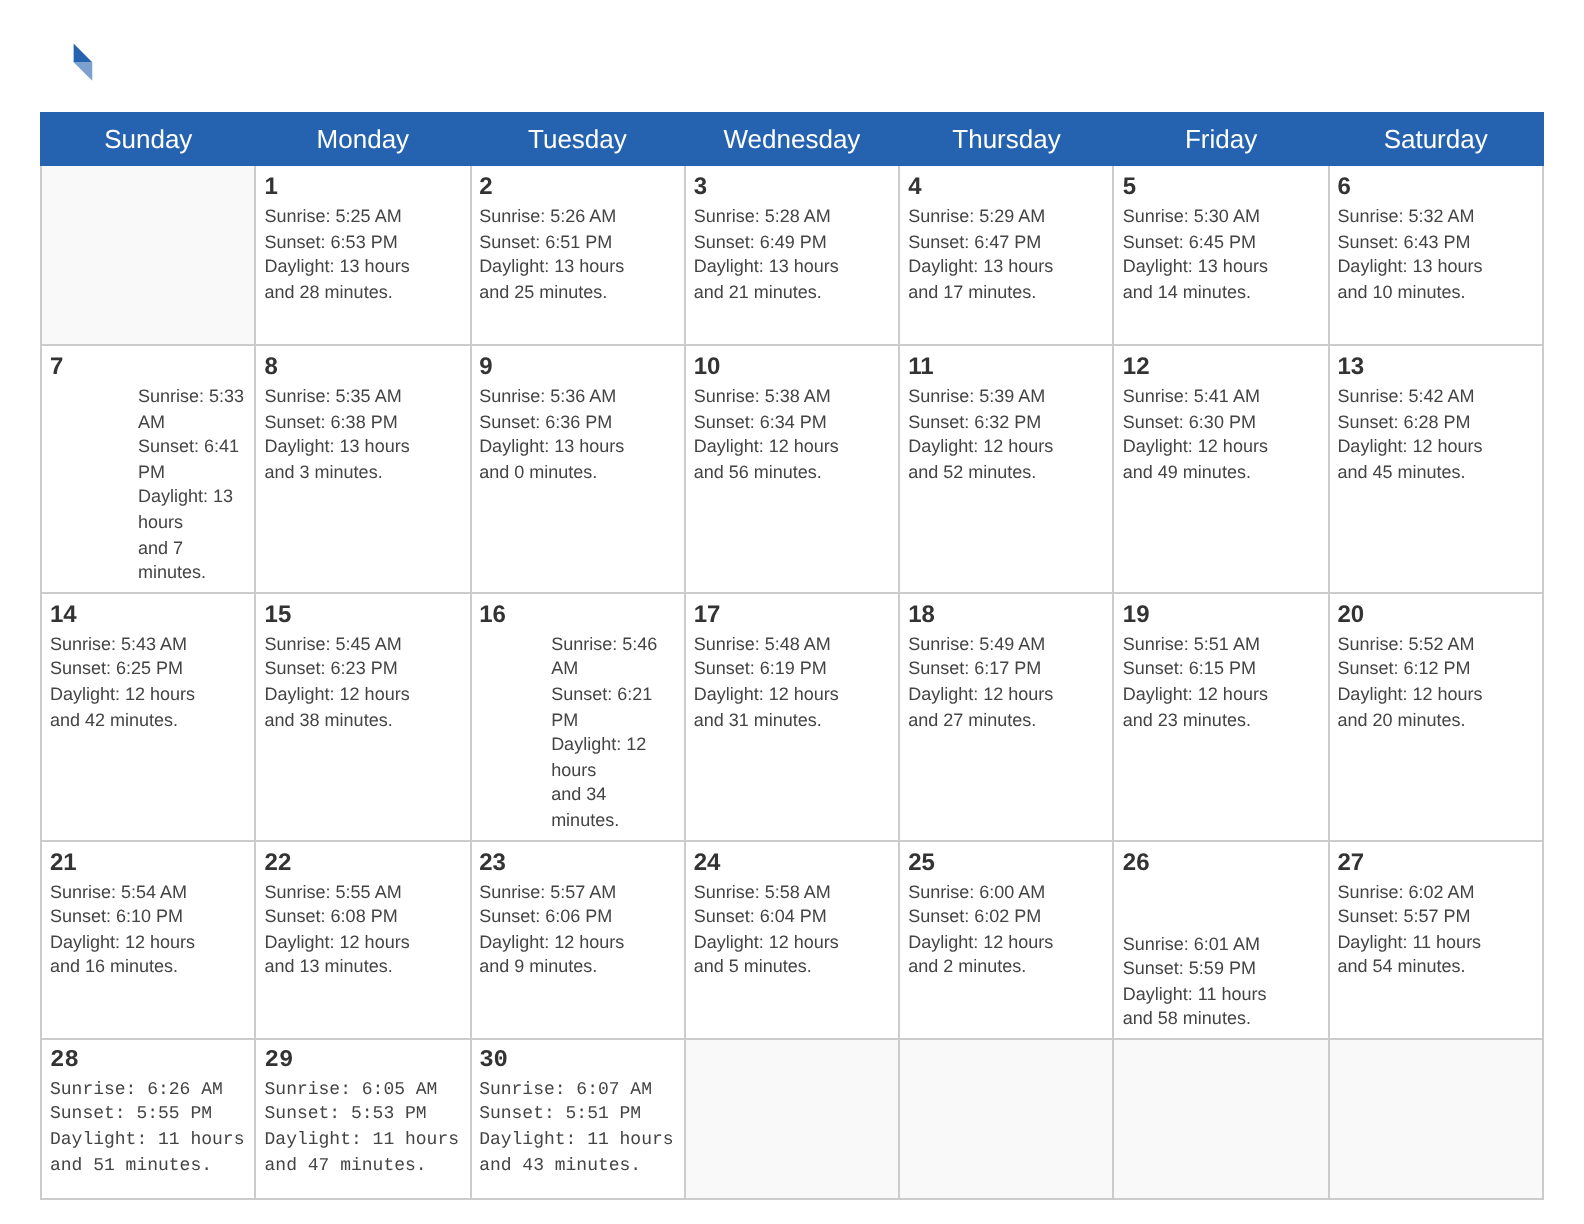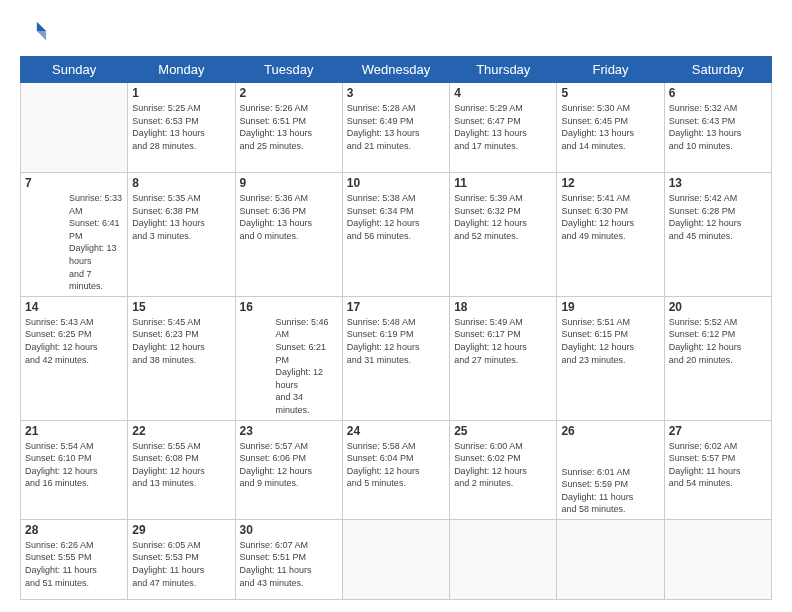--- a/index.html
+++ b/index.html
@@ -93,20 +93,21 @@
     .cell-info {
       font-size: 9px;
       color: #444;
       line-height: 1.4;
     }
     .empty-cell {
       background: #f9f9f9;
     }
     .last-row .cal-cell {
       height: 80px;
+      font-family: Liberation Mono, monospace;
     }
   </style>
 </head>
 <body>
 
 <div class="page">
   <div class="header">
     <div class="logo">
       <svg class="logo-icon" viewBox="0 0 30 30">
         <polygon points="18,4 28,14 18,14" fill="#2563b0"></polygon>

